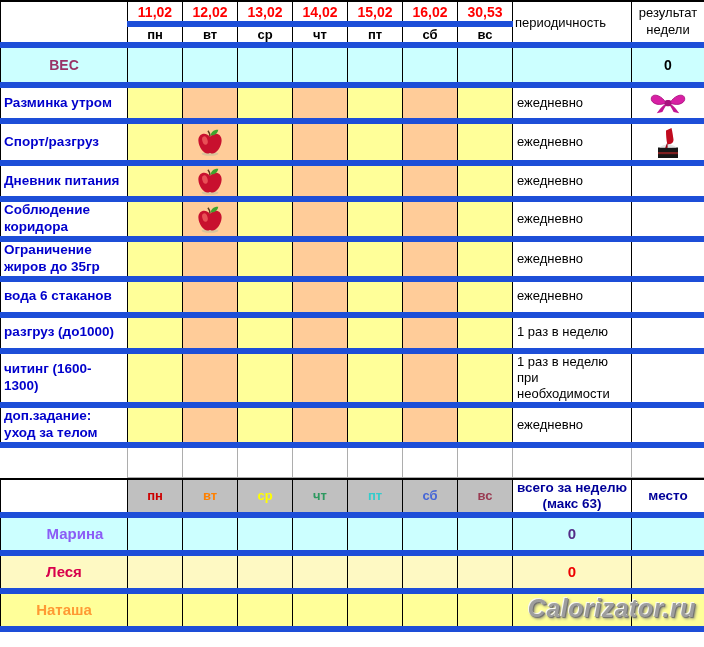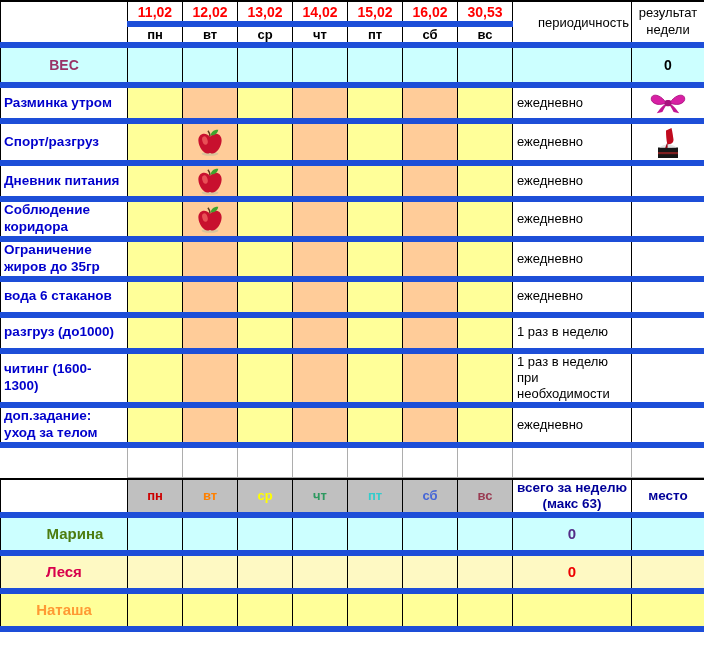--- a/index.html
+++ b/index.html
@@ -77,21 +77,21 @@
     <tbody>
         <tr class="r-date">
       <td class="corner" rowspan="2"></td>
       <td class="date-cell">11,02</td>
       <td class="date-cell">12,02</td>
       <td class="date-cell">13,02</td>
       <td class="date-cell">14,02</td>
       <td class="date-cell">15,02</td>
       <td class="date-cell">16,02</td>
       <td class="date-cell">30,53</td>
-      <td class="colhead" rowspan="2" style="text-align:right;">периодичность</td>
+      <td class="colhead" rowspan="2" style="text-align:left;">периодичность</td>
       <td class="colhead" rowspan="2" style="line-height:1.3;">результат недели</td>
     </tr>
     <tr class="r-day">
       <td class="day-cell">пн</td>
       <td class="day-cell">вт</td>
       <td class="day-cell">ср</td>
       <td class="day-cell">чт</td>
       <td class="day-cell">пт</td>
       <td class="day-cell">сб</td>
       <td class="day-cell">вс</td>
@@ -331,21 +331,21 @@
       <td class="gray-day" style="color: rgb(255, 255, 0);">ср</td>
       <td class="gray-day" style="color: rgb(46, 153, 96);">чт</td>
       <td class="gray-day" style="color: rgb(51, 204, 204);">пт</td>
       <td class="gray-day" style="color: rgb(70, 102, 214);">сб</td>
       <td class="gray-day" style="color: rgb(153, 59, 82);">вс</td>
       <td class="blue-head">всего за неделю (макс 63)</td>
       <td class="blue-head">место</td>
     </tr>
 
     <tr class="br" style="background-color: rgb(204, 255, 255);">
-      <td class="pname" style="color: #4d7c0f; padding-left: 24px;">Марина</td>
+      <td class="pname" style="color: #8b5cf6; padding-left: 24px;">Марина</td>
       <td></td>
       <td></td>
       <td></td>
       <td></td>
       <td></td>
       <td></td>
       <td></td>
       <td class="ptotal" style="color: rgb(84, 45, 135);">0</td>
       <td></td>
     </tr>
@@ -371,13 +371,14 @@
       <td></td>
       <td></td>
       <td></td>
       <td></td>
       <td class="ptotal" style="color: rgb(255, 153, 51);"></td>
       <td></td>
     </tr>
   </tbody>
     </table>
 
+  <div class="watermark">Calorizator.ru</div>
 </div>
 
 </body></html>

